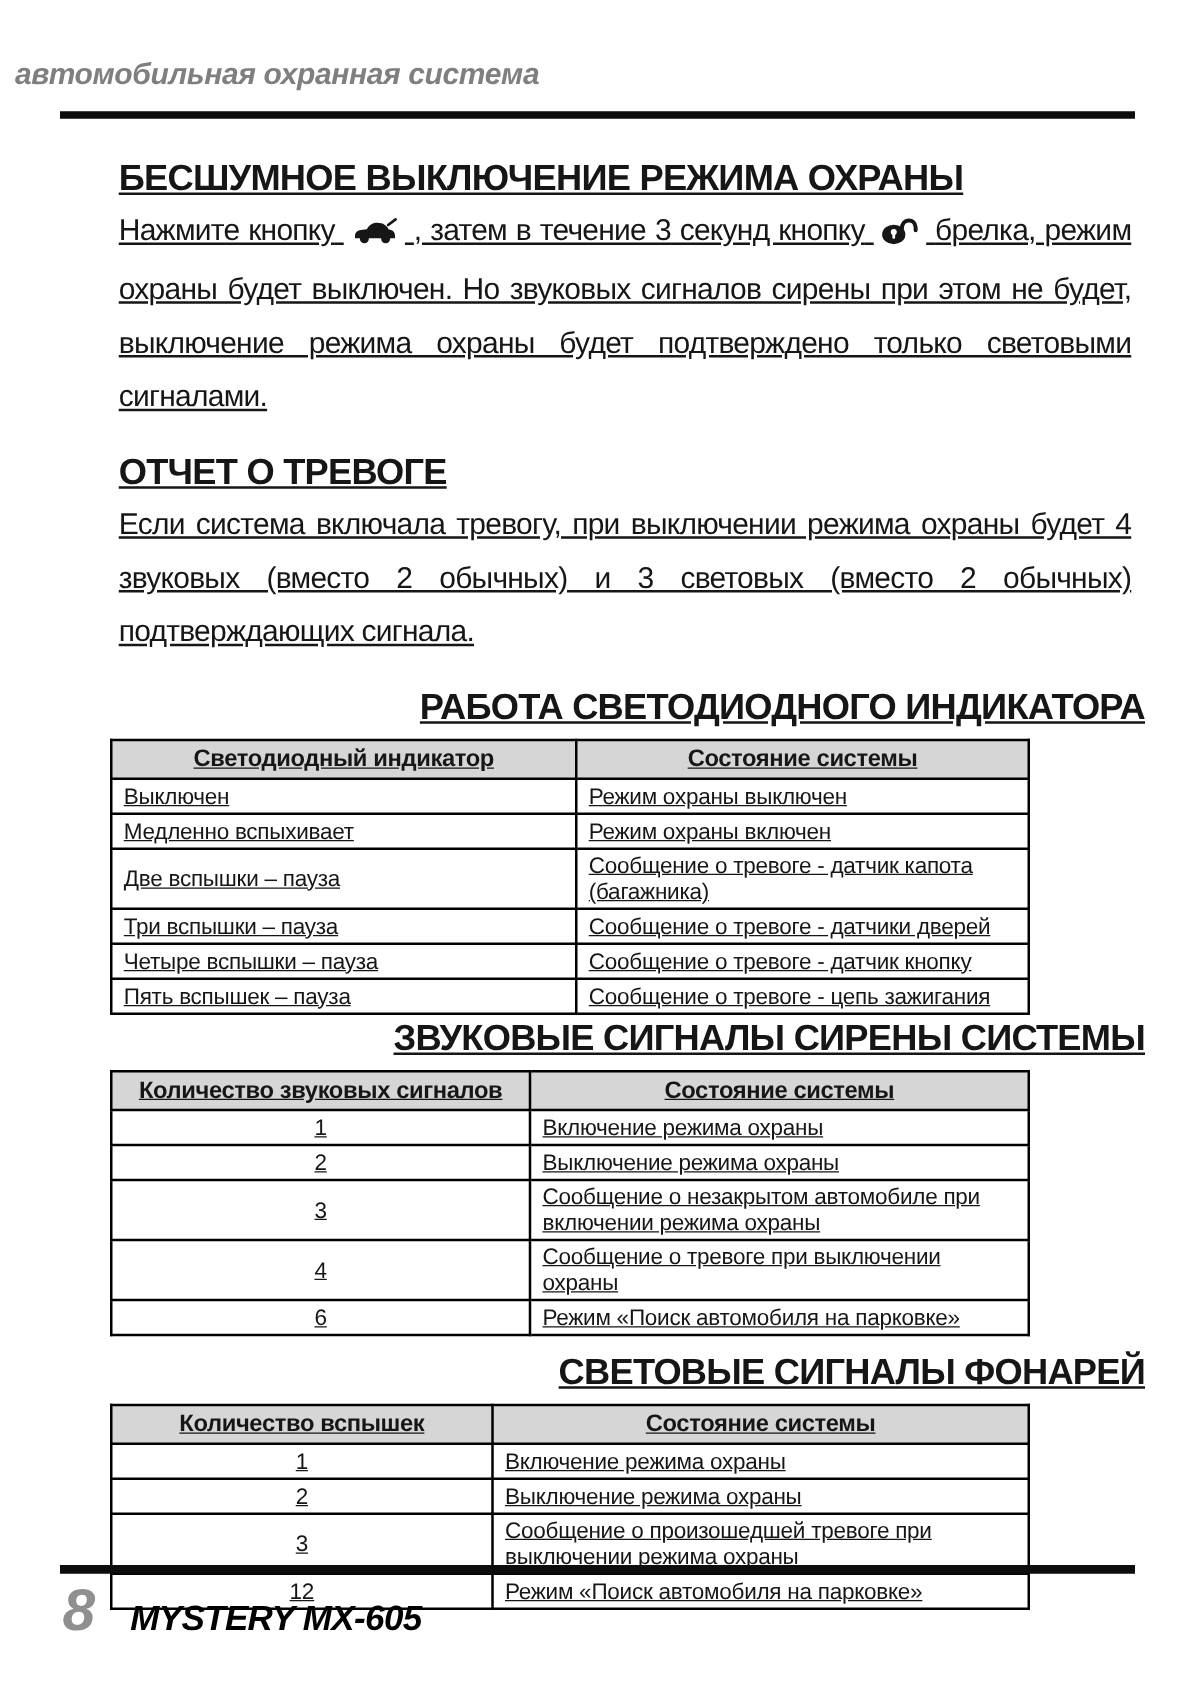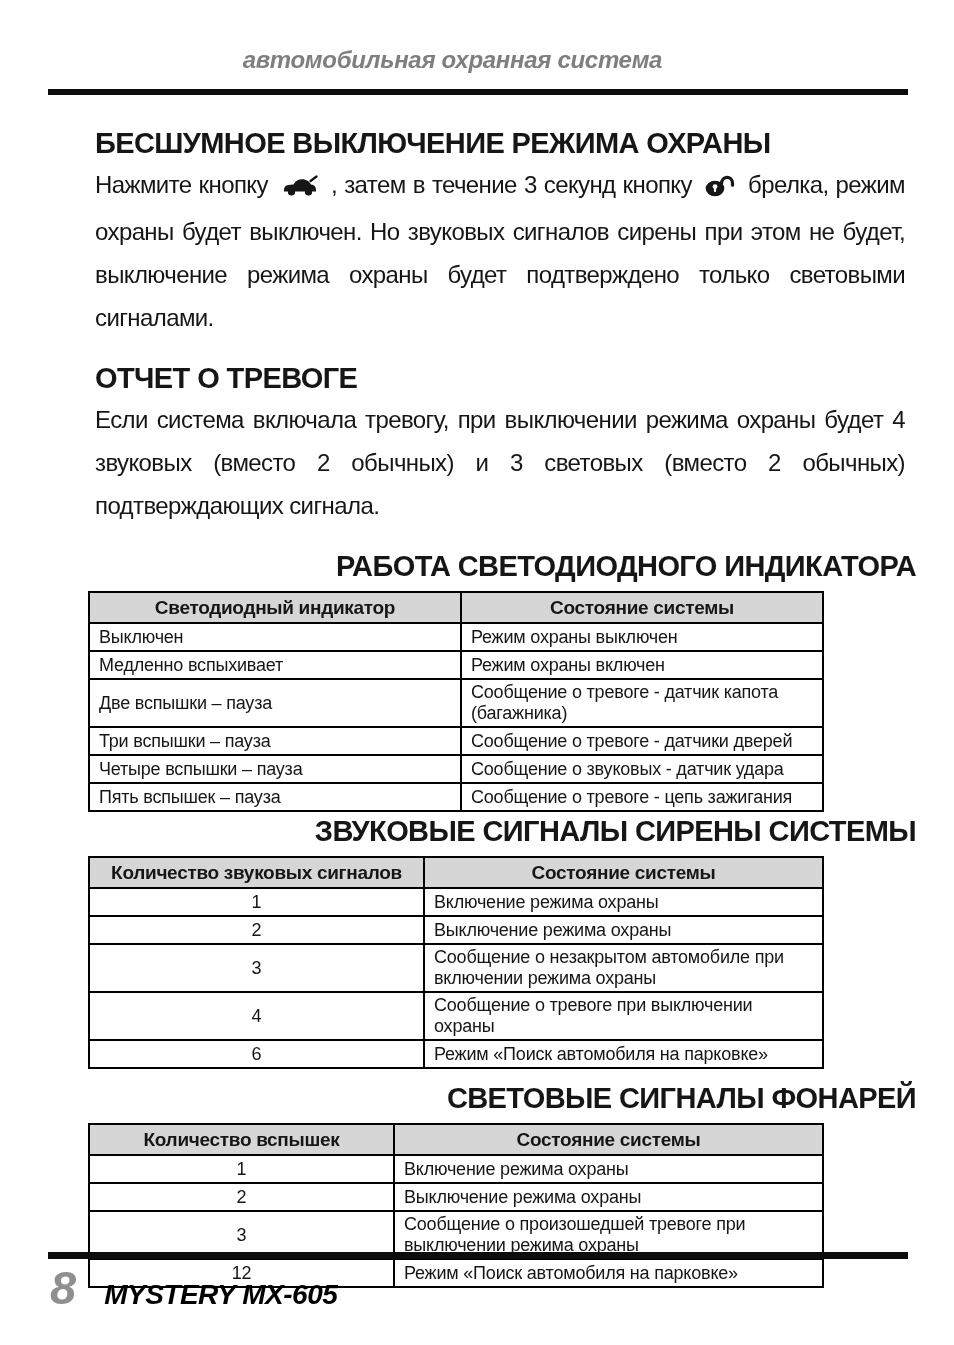--- a/index.html
+++ b/index.html
@@ -1,25 +1,25 @@
 <!DOCTYPE html>
 <html><head>
 <meta charset="utf-8">
 <style>
   html,body{margin:0;padding:0;background:#ffffff;}
   .page{
     position:relative;width:954px;height:1345px;background:#ffffff;overflow:hidden;
     font-family:"Liberation Sans",sans-serif;color:#161616;
   }
-  .running-header{padding-top:46px;padding-right:49px;text-align:center;}
+  .running-header{padding-top:46px;padding-right:49px;text-align:left;padding-left:12px;}
   .running-header span{
     font-size:24px;font-weight:bold;font-style:italic;color:#7f7f7f;letter-spacing:-0.3px;
   }
   .top-rule{margin:15px 46px 0 48px;height:6px;background:#0d0d0d;}
-  .content{padding:0 38px 2px 88px;}
+  .content{padding:0 38px 2px 88px;text-decoration:underline;}
   .section-title{
     font-size:29px;font-weight:bold;letter-spacing:-0.6px;
     margin:24px 0 4px 7px;line-height:31px;
   }
   .section-title.first{margin-top:33px;}
   .section-title.pre-table{margin-bottom:9px;text-align:right;}
   .para{
     font-size:24px;line-height:43px;letter-spacing:-0.6px;
     margin:2px 11px 0 7px;text-align:justify;
   }
@@ -100,21 +100,21 @@
         <tr>
             <td>Две вспышки – пауза</td>
             <td>Сообщение о тревоге - датчик капота (багажника)</td>
           </tr>
         <tr>
             <td>Три вспышки – пауза</td>
             <td>Сообщение о тревоге - датчики дверей</td>
           </tr>
         <tr>
             <td>Четыре вспышки – пауза</td>
-            <td>Сообщение о звуковых - датчик удара</td>
+            <td>Сообщение о тревоге - датчик кнопку</td>
           </tr>
         <tr>
             <td>Пять вспышек – пауза</td>
             <td>Сообщение о тревоге - цепь зажигания</td>
           </tr>
       </tbody>
     </table>
 
     <div class="section-title pre-table mt-snd">ЗВУКОВЫЕ СИГНАЛЫ СИРЕНЫ СИСТЕМЫ</div>
     <table>

